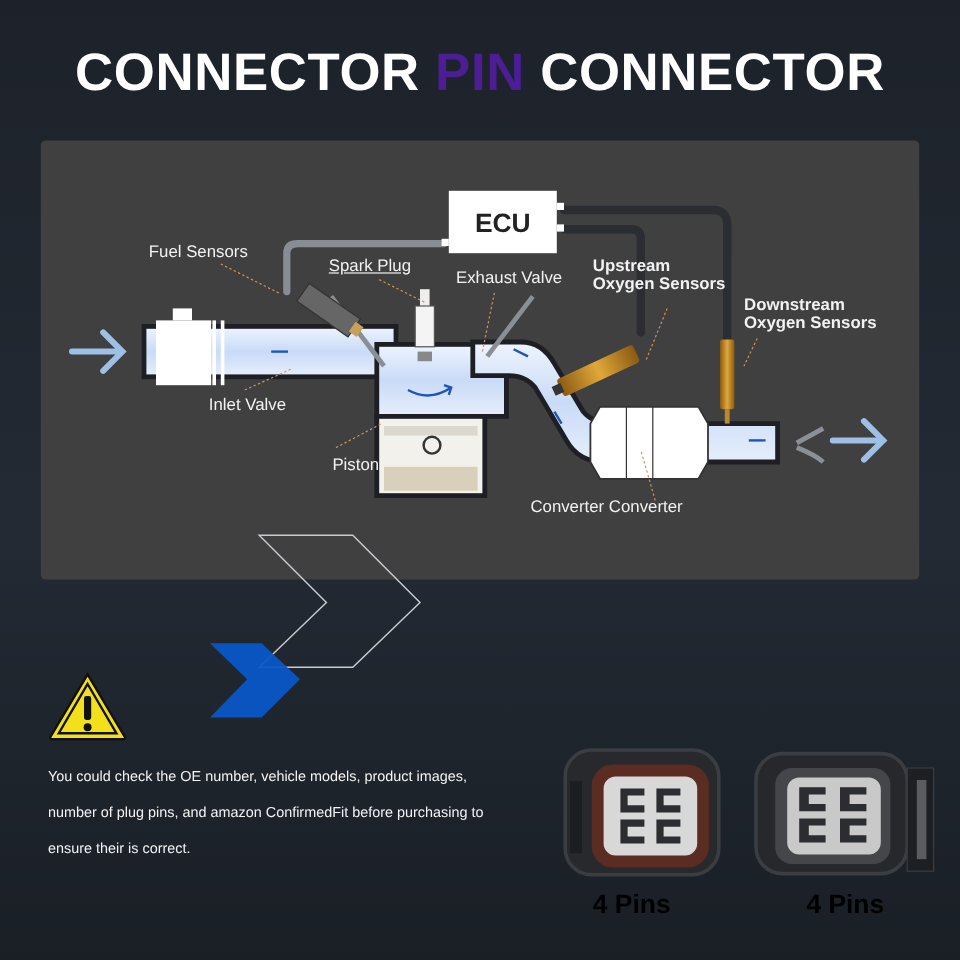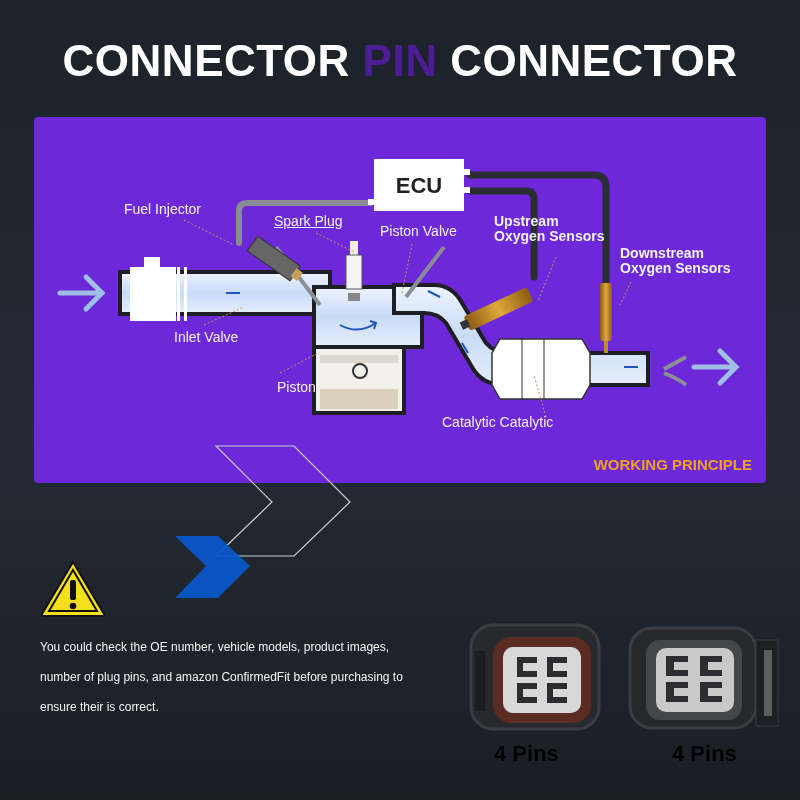--- a/index.html
+++ b/index.html
@@ -3,21 +3,21 @@
 <meta charset="utf-8">
 <style>
   html,body{margin:0;padding:0;}
   body{width:800px;height:800px;overflow:hidden;position:relative;
     background:linear-gradient(180deg,#1d222a 0%,#232a33 55%,#1a1f26 100%);
     font-family:"Liberation Sans","DejaVu Sans",sans-serif;color:#fff;}
   .title{position:absolute;top:36px;left:0;width:800px;text-align:center;
     font-size:44px;font-weight:bold;letter-spacing:0.5px;color:#fff;}
   .title .accent{color:#4c1d95;text-align:center;}
   .panel{position:absolute;left:34px;top:117px;width:732px;height:366px;
-    background:#6d28d9;border-radius:4px;}
+    background:#404040;border-radius:4px;}
   .lbl{position:absolute;font-size:14px;color:#f2f2f2;white-space:nowrap;}
   .lbl.bold{font-weight:bold;font-size:14px;line-height:15px;text-align:left;}
   .wp{position:absolute;right:14px;bottom:10px;font-size:15px;font-weight:bold;color:#f0a020;}
   .diagram{position:absolute;left:0;top:0;}
   .chev{position:absolute;left:0;top:0;}
   .warn{position:absolute;left:40px;top:560px;}
   .note{position:absolute;left:40px;top:632px;width:370px;font-size:12px;line-height:30px;color:#f3f3f3;}
   .conn{position:absolute;}
   .pins{position:absolute;font-size:22px;font-weight:bold;color:#000000;}
 </style>
@@ -134,29 +134,28 @@
       <line x1="282" y1="116" x2="320" y2="135"></line>
       <line x1="378" y1="127" x2="368" y2="176"></line>
       <line x1="522" y1="140" x2="504" y2="184"></line>
       <line x1="597" y1="165" x2="586" y2="188"></line>
       <line x1="170" y1="208" x2="210" y2="190"></line>
       <line x1="246" y1="256" x2="284" y2="236"></line>
       <line x1="512" y1="300" x2="500" y2="258"></line>
     </g>
   </svg>
 
-  <div class="lbl" style="left:90px;top:84px;">Fuel Injector</div>
+  <div class="lbl" style="left:90px;top:84px;">Fuel Sensors</div>
   <div class="lbl" style="left:240px;top:96px;text-decoration:underline;">Spark Plug</div>
-  <div class="lbl" style="left:346px;top:106px;">Piston Valve</div>
+  <div class="lbl" style="left:346px;top:106px;">Exhaust Valve</div>
   <div class="lbl bold" style="left:460px;top:97px;"><span>Upstream</span><br><span>Oxygen Sensors</span></div>
   <div class="lbl bold" style="left:586px;top:129px;"><span>Downstream</span><br><span>Oxygen Sensors</span></div>
   <div class="lbl" style="left:140px;top:212px;">Inlet Valve</div>
   <div class="lbl" style="left:218px;top:262px;margin-left:25px;">Piston</div>
-  <div class="lbl" style="left:408px;top:297px;">Catalytic Catalytic</div>
-  <div class="wp">WORKING PRINCIPLE</div>
+  <div class="lbl" style="left:408px;top:297px;">Converter Converter</div>
 </div>
 
 <svg class="chev" width="800" height="800" style="pointer-events:none">
   <polygon points="216,446 294,446 350,502 294,556 216,556 272,502" fill="none" stroke="#c8ccd2" stroke-width="1.2"></polygon>
   <polygon points="175,536 218,536 250,566 218,598 175,598 206,566" fill="#0a56c8" opacity="0.95"></polygon>
 </svg>
 
 <svg class="warn" width="66" height="58">
   <path d="M33,2 L64,54 Q65,56 62,56 L4,56 Q1,56 2,54 Z" fill="#f4e01a" stroke="#111" stroke-width="2"></path>
   <path d="M33,10 L57,51 L9,51 Z" fill="none" stroke="#111" stroke-width="2"></path>

